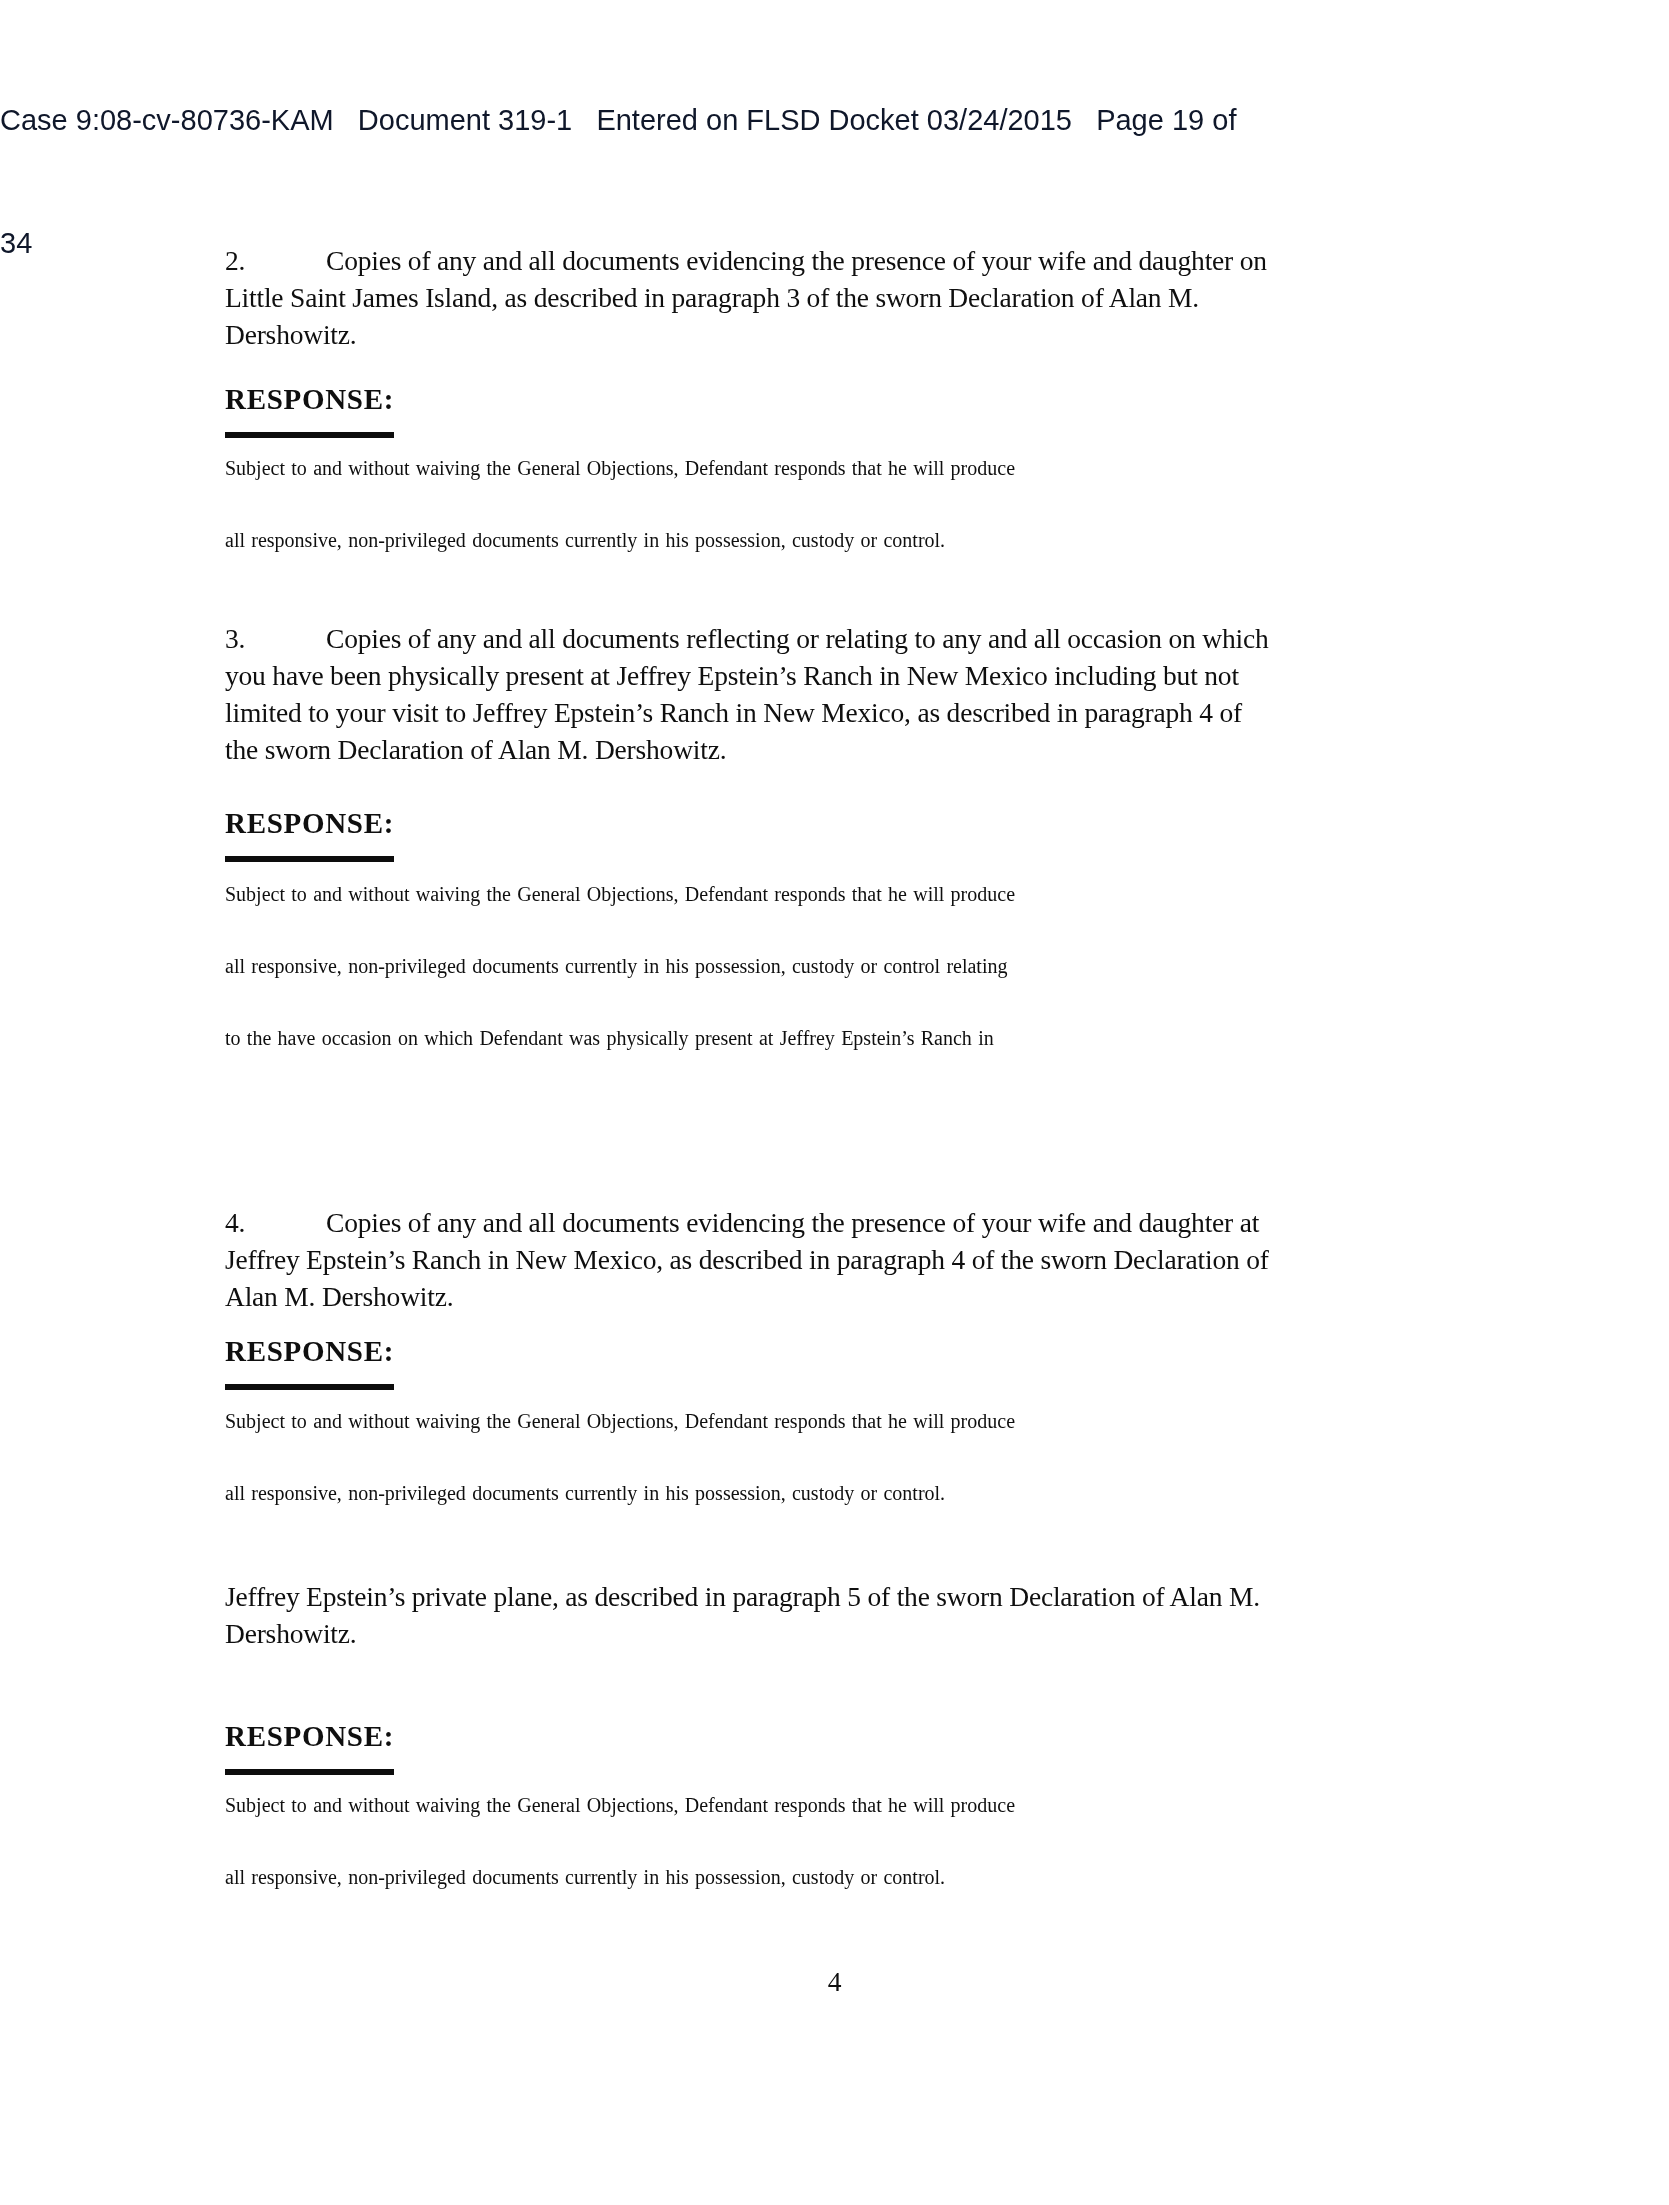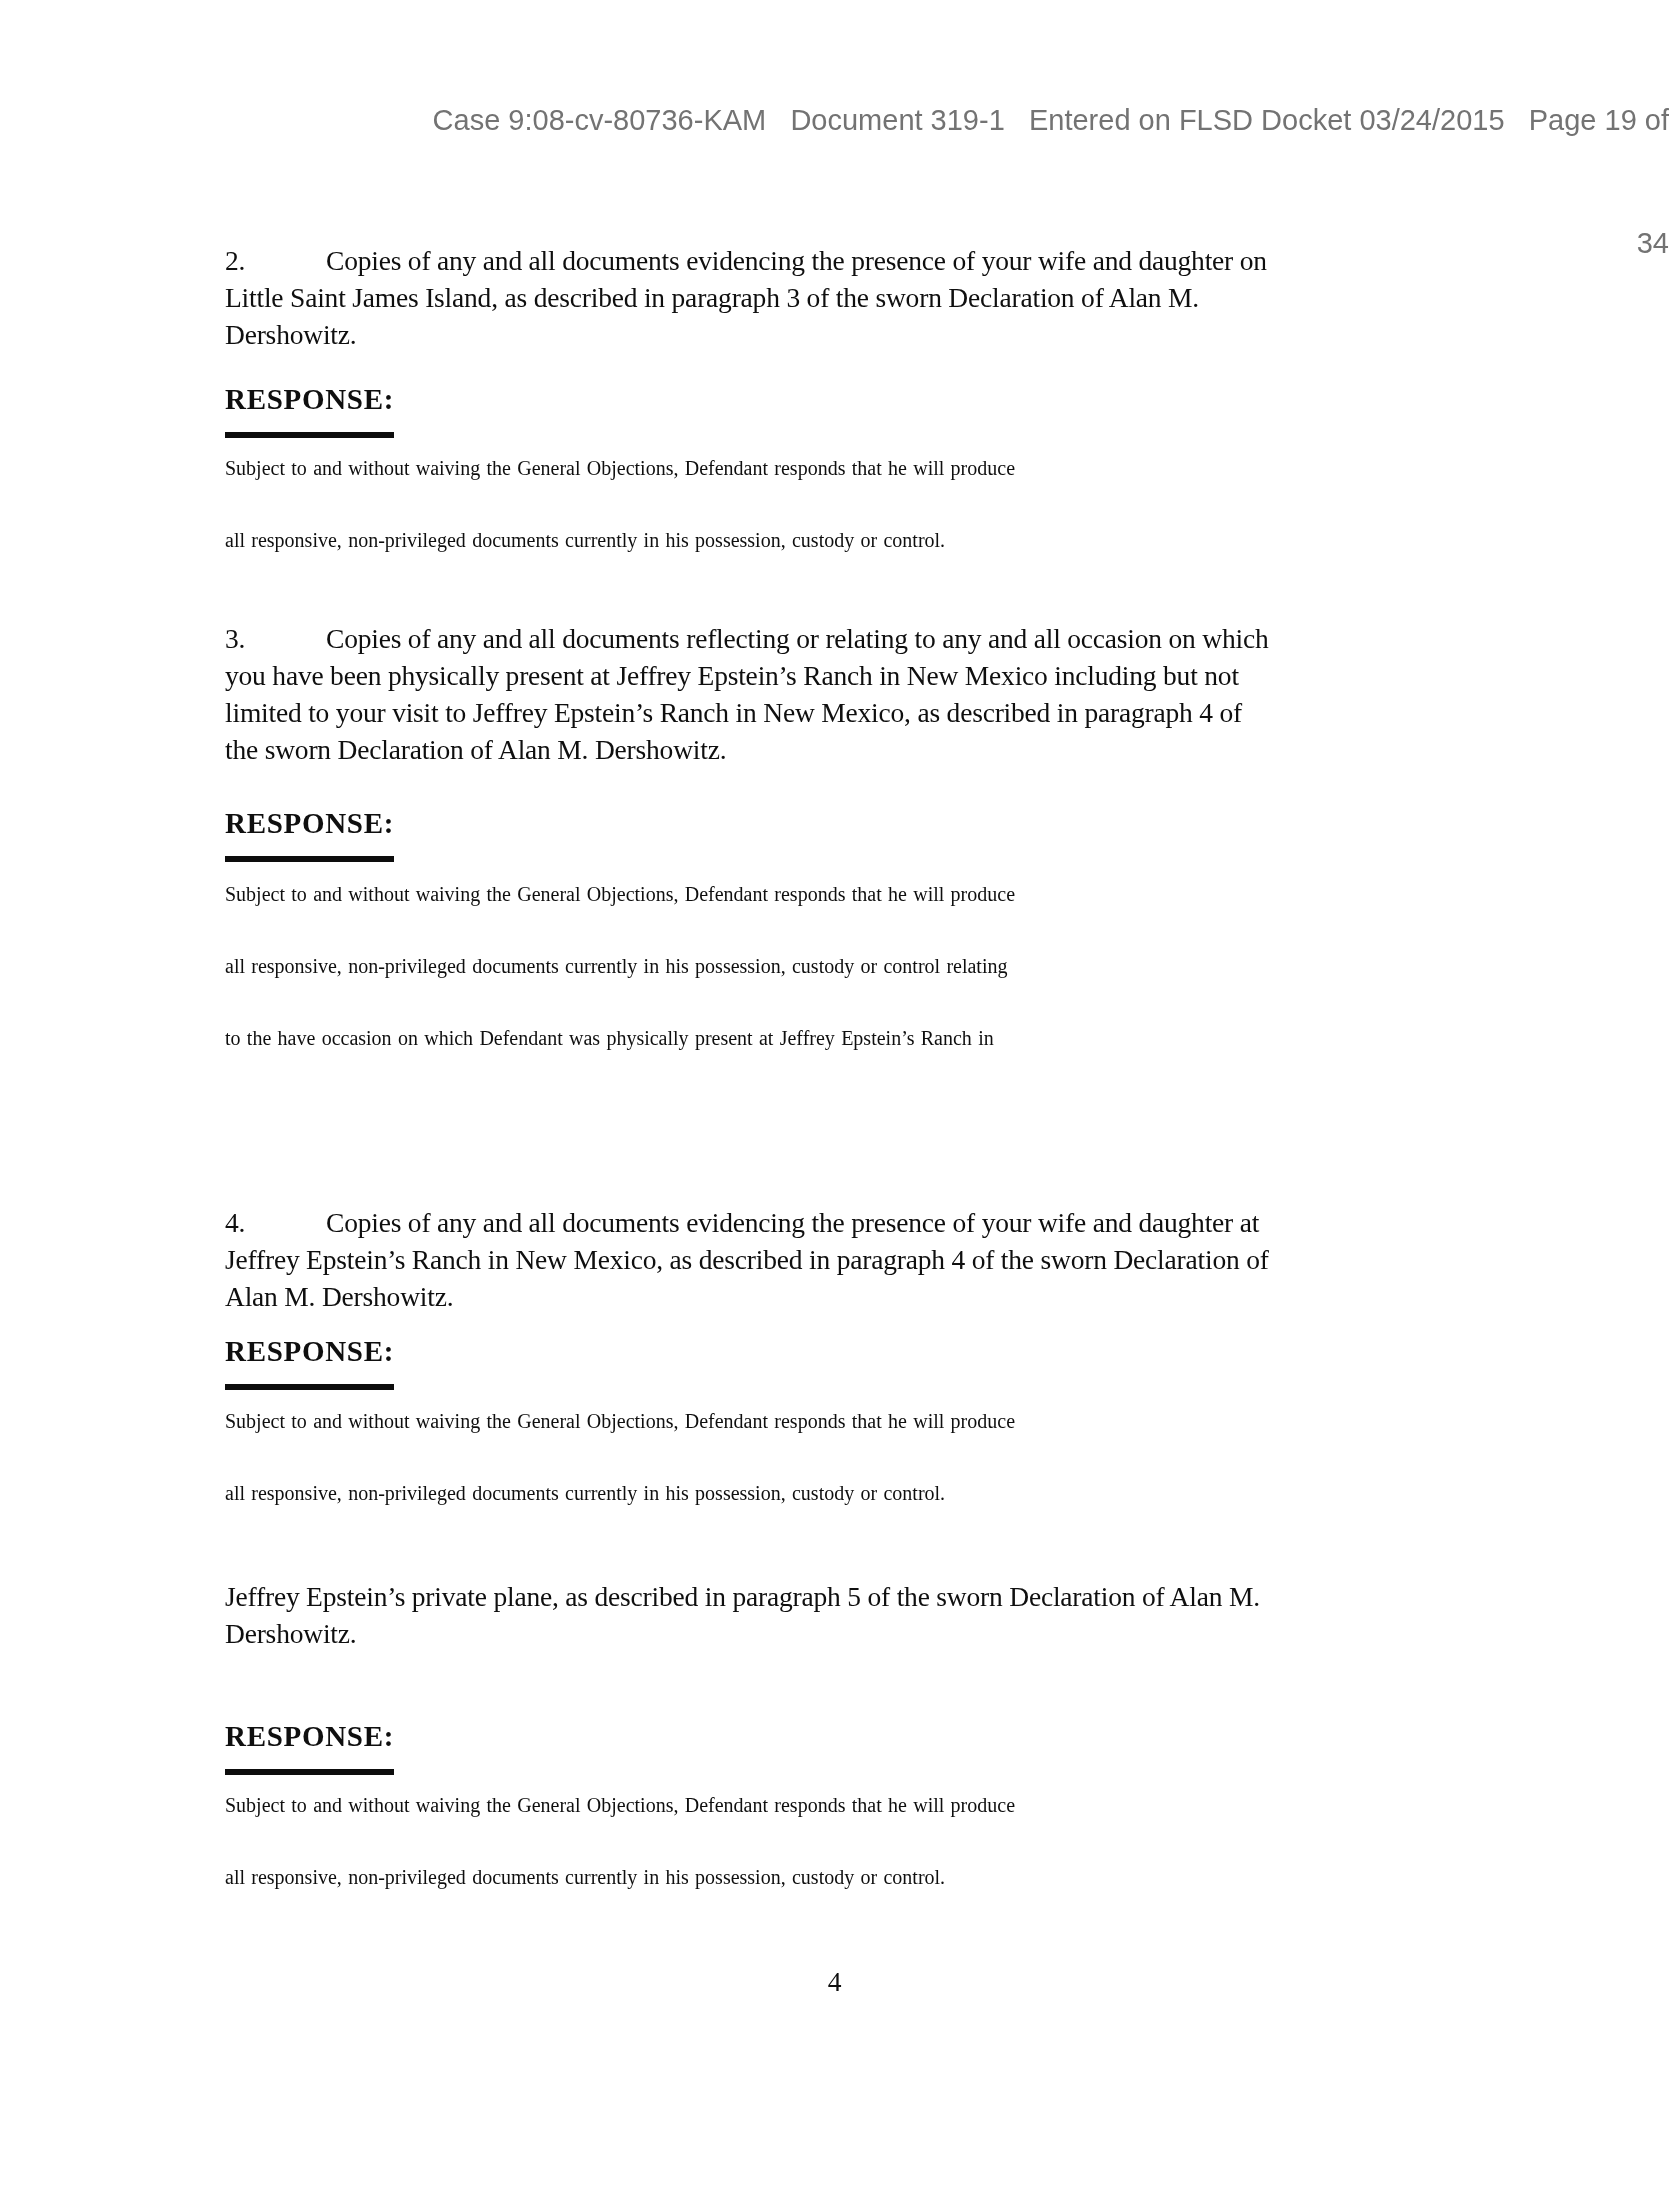--- a/index.html
+++ b/index.html
@@ -12,25 +12,25 @@
     overflow: hidden;
     font-family: "Liberation Serif", serif;
     color: #0f0f0f;
   }
   
   .case-header {
     position: absolute;
     top: 18.3px;
     left: 0;
     width: 100%;
-    text-align: right;
+    text-align: left;
     font-family: "Liberation Sans", sans-serif;
     font-size: 29px;
     line-height: 41px;
-    color: #737373;
+    color: #0f172a;
     white-space: pre-wrap;
   }
   
   .para {
     position: absolute;
     left: 225px;
     width: 1244px;
   }
   .pline {
     line-height: 37px;

